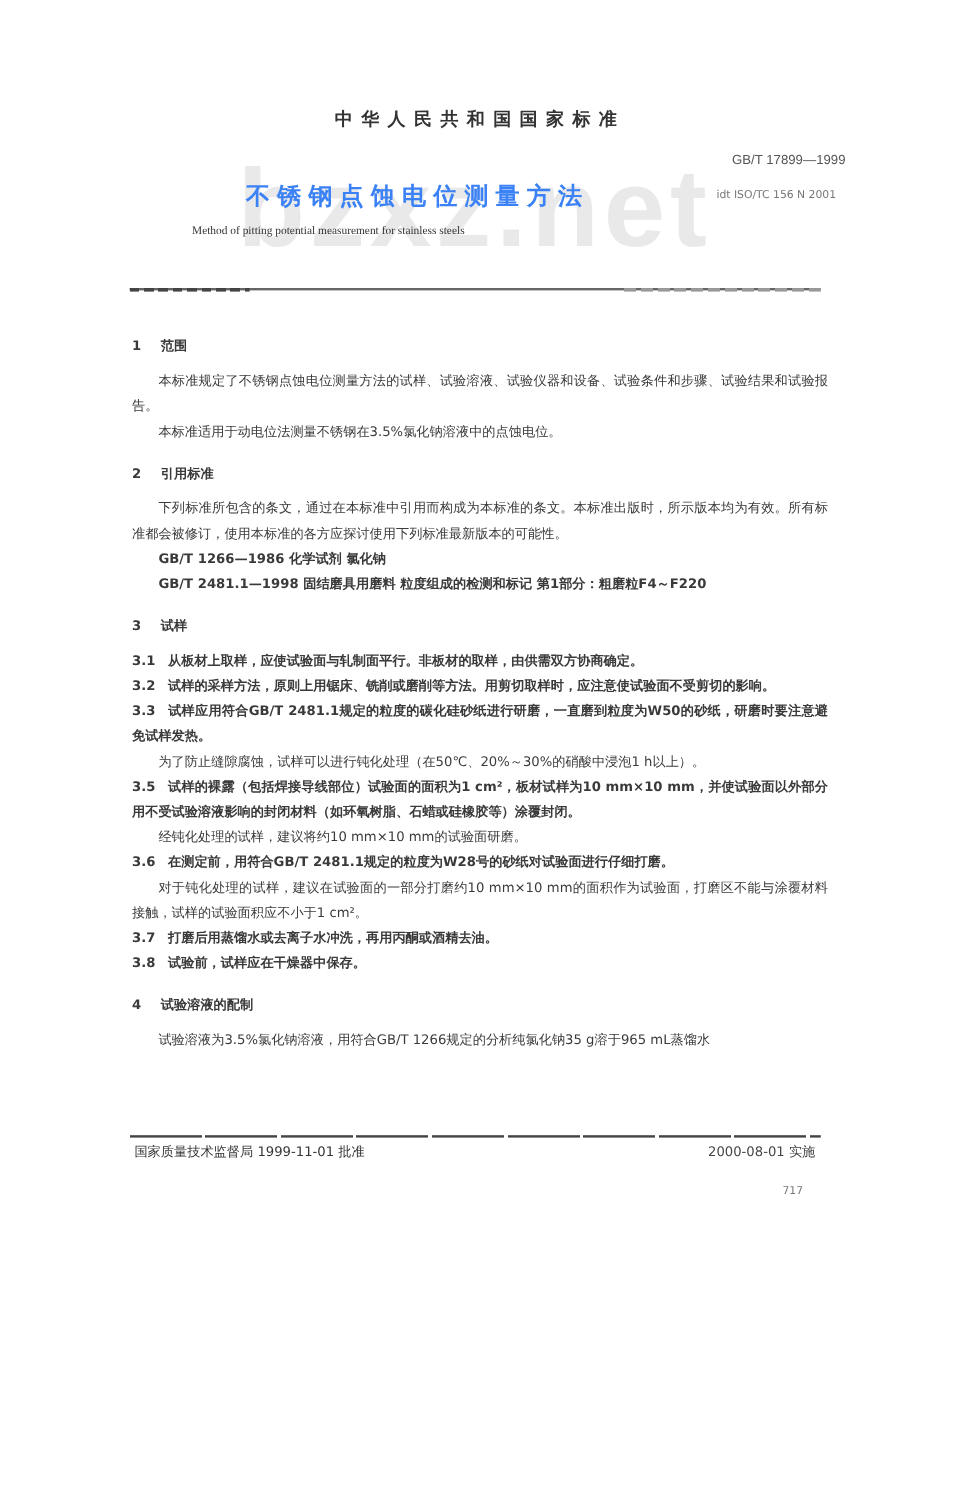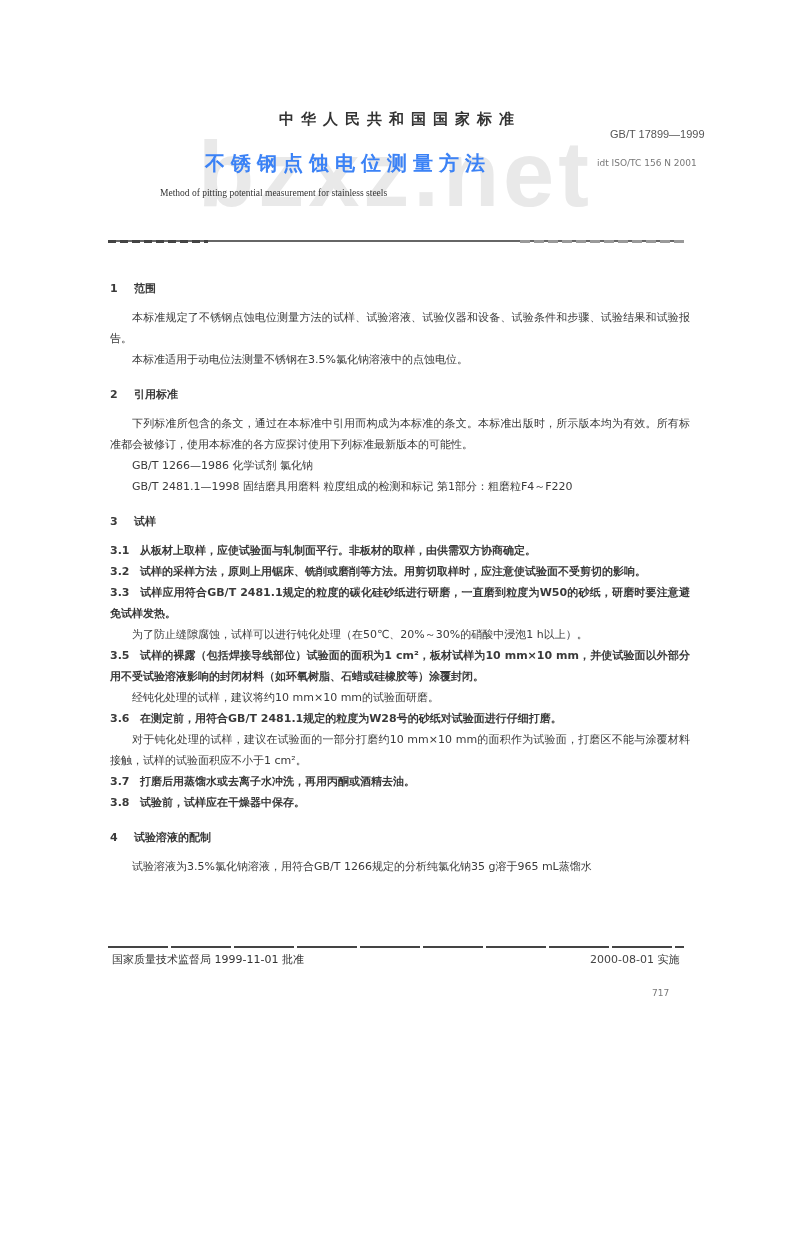--- a/index.html
+++ b/index.html
@@ -2,38 +2,38 @@
 <html><head>
 <meta charset="utf-8">
 <style>
   html, body { margin: 0; padding: 0; background: #ffffff; }
   body { width: 800px; height: 1248px; position: relative; overflow: hidden;
          font-family: "DejaVu Sans", "Liberation Sans", sans-serif; color: #2a2a2a; }
   .page { position: absolute; left: 0; top: 0; width: 800px; height: 1248px; }
   .watermark { position: absolute; left: 198px; top: 128px; font-family: "Liberation Sans", sans-serif;
                font-weight: bold; font-size: 92px; letter-spacing: 4px; color: #e9e9e9; line-height: 1; z-index: 0; }
   .layer { position: absolute; z-index: 1; }
-  .nat-title { left: 0; width: 800px; top: 90px; text-align: center; font-size: 15px; letter-spacing: 7px; font-weight: bold; color: #333; margin-top: 20px; }
+  .nat-title { left: 0; width: 800px; top: 90px; text-align: center; font-size: 15px; letter-spacing: 7px; font-weight: bold; color: #333; }
   .std-no { left: 570px; top: 128px; font-size: 11px; color: #555; font-family: "Liberation Sans", sans-serif; margin-left: 40px; }
   .adopt { left: 560px; top: 158px; font-size: 9px; color: #777; margin-left: 37px; }
   .cn-title { left: 205px; top: 150px; font-size: 20px; letter-spacing: 6px; font-weight: bold; color: #3b82f6; }
   .en-title { left: 160px; top: 188px; font-size: 9.5px; font-weight: normal; color: #333; font-family: "Liberation Serif", serif; }
   .rule-top { left: 108px; top: 240px; width: 576px; height: 2px; background: #666; }
   .rule-top-dash-l { left: 108px; top: 240px; width: 100px; height: 3px;
     background: repeating-linear-gradient(90deg,#444 0 8px,transparent 8px 12px); }
   .rule-top-dash-r { left: 520px; top: 240px; width: 164px; height: 3px;
     background: repeating-linear-gradient(90deg,#999 0 10px,transparent 10px 14px); }
   .body { left: 110px; top: 270px; width: 580px; font-size: 11px; line-height: 21px; color: #3a3a3a; }
   .sec { font-weight: bold; margin-top: 8px; margin-bottom: 8px; }
   .sec .num { display: inline-block; width: 24px; }
   .p { text-indent: 22px; text-align: justify; }
   .clause { text-align: justify; font-weight: bold; }
   .clause .num { display: inline-block; width: 30px; }
   .note { text-indent: 22px; font-size: 9.5px; }
-  .ref { text-indent: 22px; }
+  .ref { text-indent: 22px; font-weight: bold; }
   .rule-bottom { left: 108px; top: 946px; width: 576px; height: 2px;
     background: repeating-linear-gradient(90deg,#444 0 60px,#fff 60px 63px); }
   .footer-left { left: 112px; top: 952px; font-size: 11px; color: #333; }
   .footer-right { left: 590px; top: 952px; font-size: 11px; color: #444; }
   .pageno { left: 652px; top: 988px; font-size: 9px; color: #777; }
 </style>
 </head>
 <body>
 
 <div class="page">

